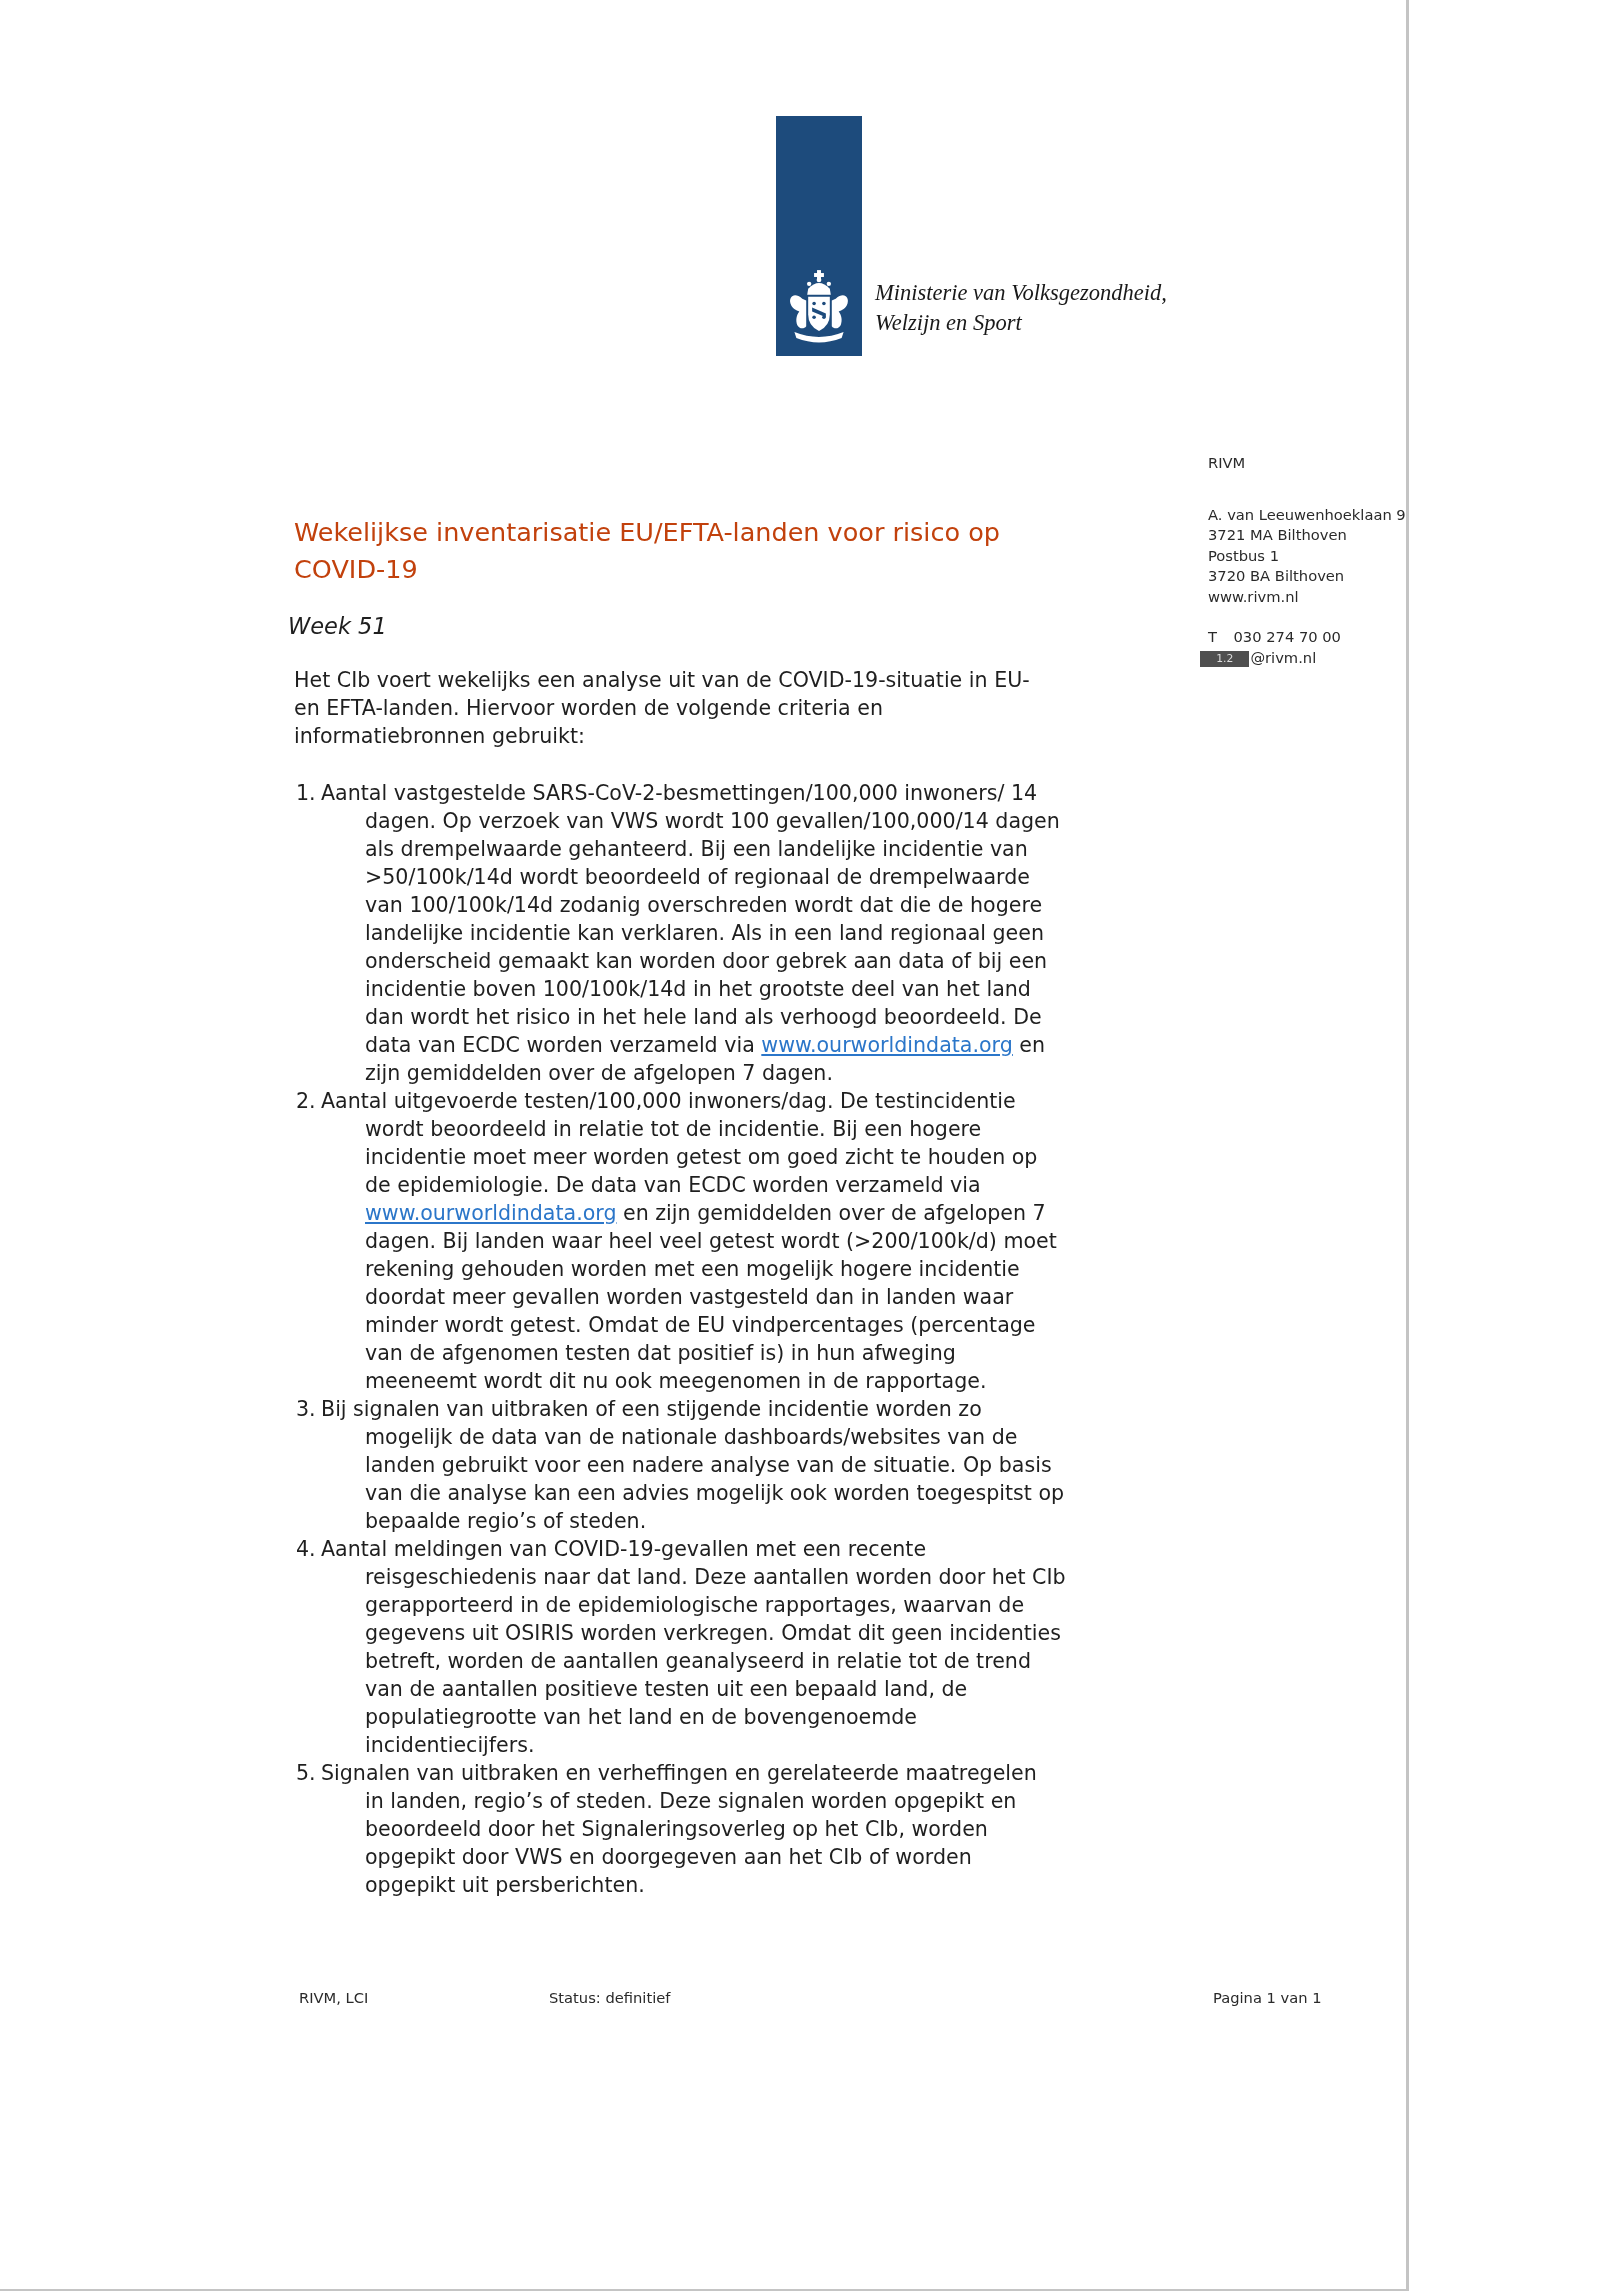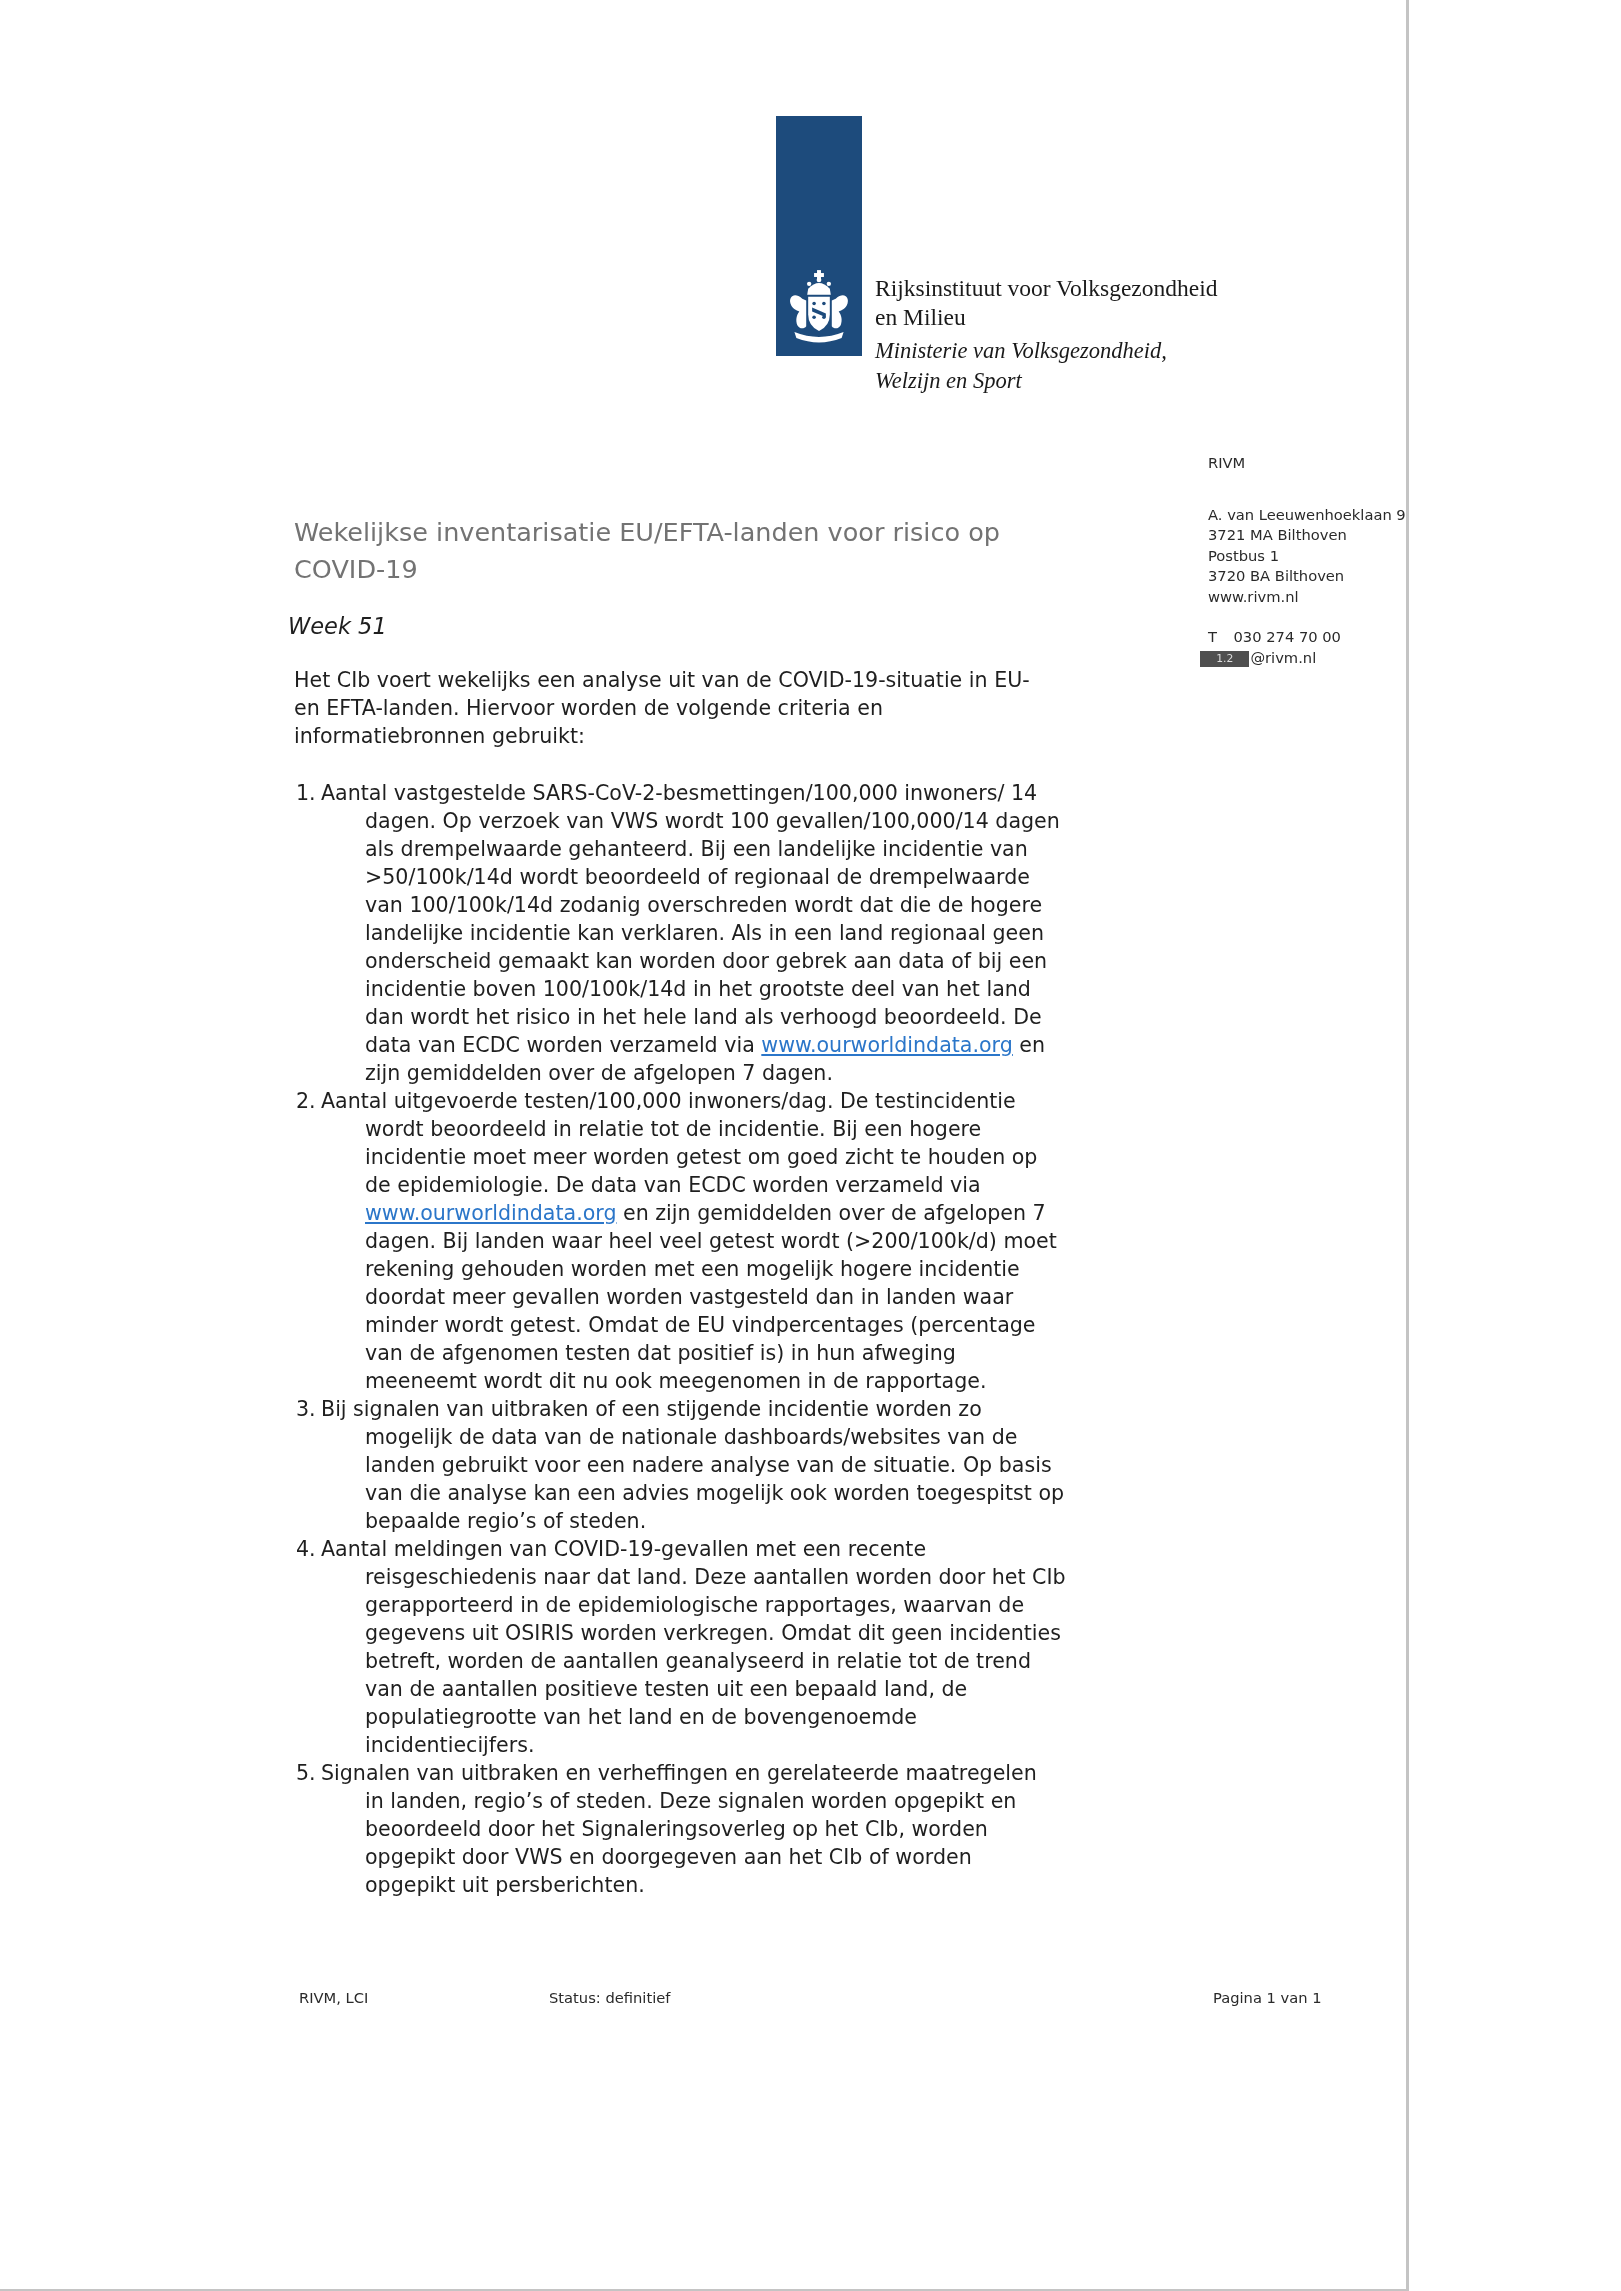--- a/index.html
+++ b/index.html
@@ -23,21 +23,21 @@
   .logo-org{font-size:23.5px;line-height:29px;white-space:pre-line;}
   .logo-ministry{font-size:22.5px;line-height:30px;font-style:italic;margin-top:3.9px;white-space:pre-line;}
   .contact{position:absolute;left:1208px;top:453px;font-size:14.7px;line-height:20.6px;color:#2a2a2a;}
   .contact-org{margin-bottom:31px;}
   .contact-phone{margin-top:19.6px;}
   .phone-label{display:inline-block;width:25.5px;}
   .chip{
     display:inline-block;background:var(--redaction-bg);color:#dcdcdc;
     font-size:10.8px;line-height:14.7px;padding:1px 16px;margin-left:-7.8px;margin-right:1px;vertical-align:1px;
   }
-  .main-title{position:absolute;left:294px;top:514px;font-size:25.5px;line-height:37px;color:#737373;white-space:pre-line;}
+  .main-title{position:absolute;left:294px;top:514px;font-size:25.5px;line-height:37px;color:#c2410c;white-space:pre-line;}
   .week{position:absolute;left:288px;top:613px;font-size:22.5px;font-style:italic;color:#1f1f1f;}
   .intro{position:absolute;left:294px;top:666px;width:1029px;font-size:20.6px;line-height:28px;white-space:pre-line;}
   .list{position:absolute;left:294px;top:779px;width:1127px;font-size:20.6px;line-height:28px;}
   .list-item{position:relative;padding-left:71px;text-indent:-44px;white-space:pre-line;}
   .list-item .num{position:absolute;left:2px;top:0;text-indent:0;}
   a.link{color:var(--link-blue);text-decoration:underline;cursor:pointer;text-align:right;}
   .footer{position:absolute;top:1989px;left:0;width:100%;font-size:14.7px;color:#2a2a2a;}
   .footer-left{position:absolute;left:299px;}
   .footer-center{position:absolute;left:549px;text-align:center;}
   .footer-right{position:absolute;left:1213px;}
@@ -67,22 +67,20 @@
         <circle cx="36" cy="34" r="1.8" fill="#1d4b7c"></circle>
         <circle cx="26" cy="48" r="1.8" fill="#1d4b7c"></circle>
         <circle cx="36" cy="48" r="1.8" fill="#1d4b7c"></circle>
         <path d="M24 38 L38 44 L38 48 L24 42 Z" fill="#1d4b7c"></path>
         <path d="M6 63 Q31 73 56 63 L54 69 Q31 78 8 69 Z"></path>
       </svg>
     </div>
   </div>
 
   <div class="logo-text">
-    <div class="logo-org">Rijksinstituut voor Volksgezondheid
-en Milieu</div>
     <div class="logo-ministry">Ministerie van Volksgezondheid,
 Welzijn en Sport</div>
   </div>
 
   <div class="contact">
     <div class="contact-org">RIVM</div>
     <div>A. van Leeuwenhoeklaan 9</div>
     <div>3721 MA Bilthoven</div>
     <div>Postbus 1</div>
     <div>3720 BA Bilthoven</div>

